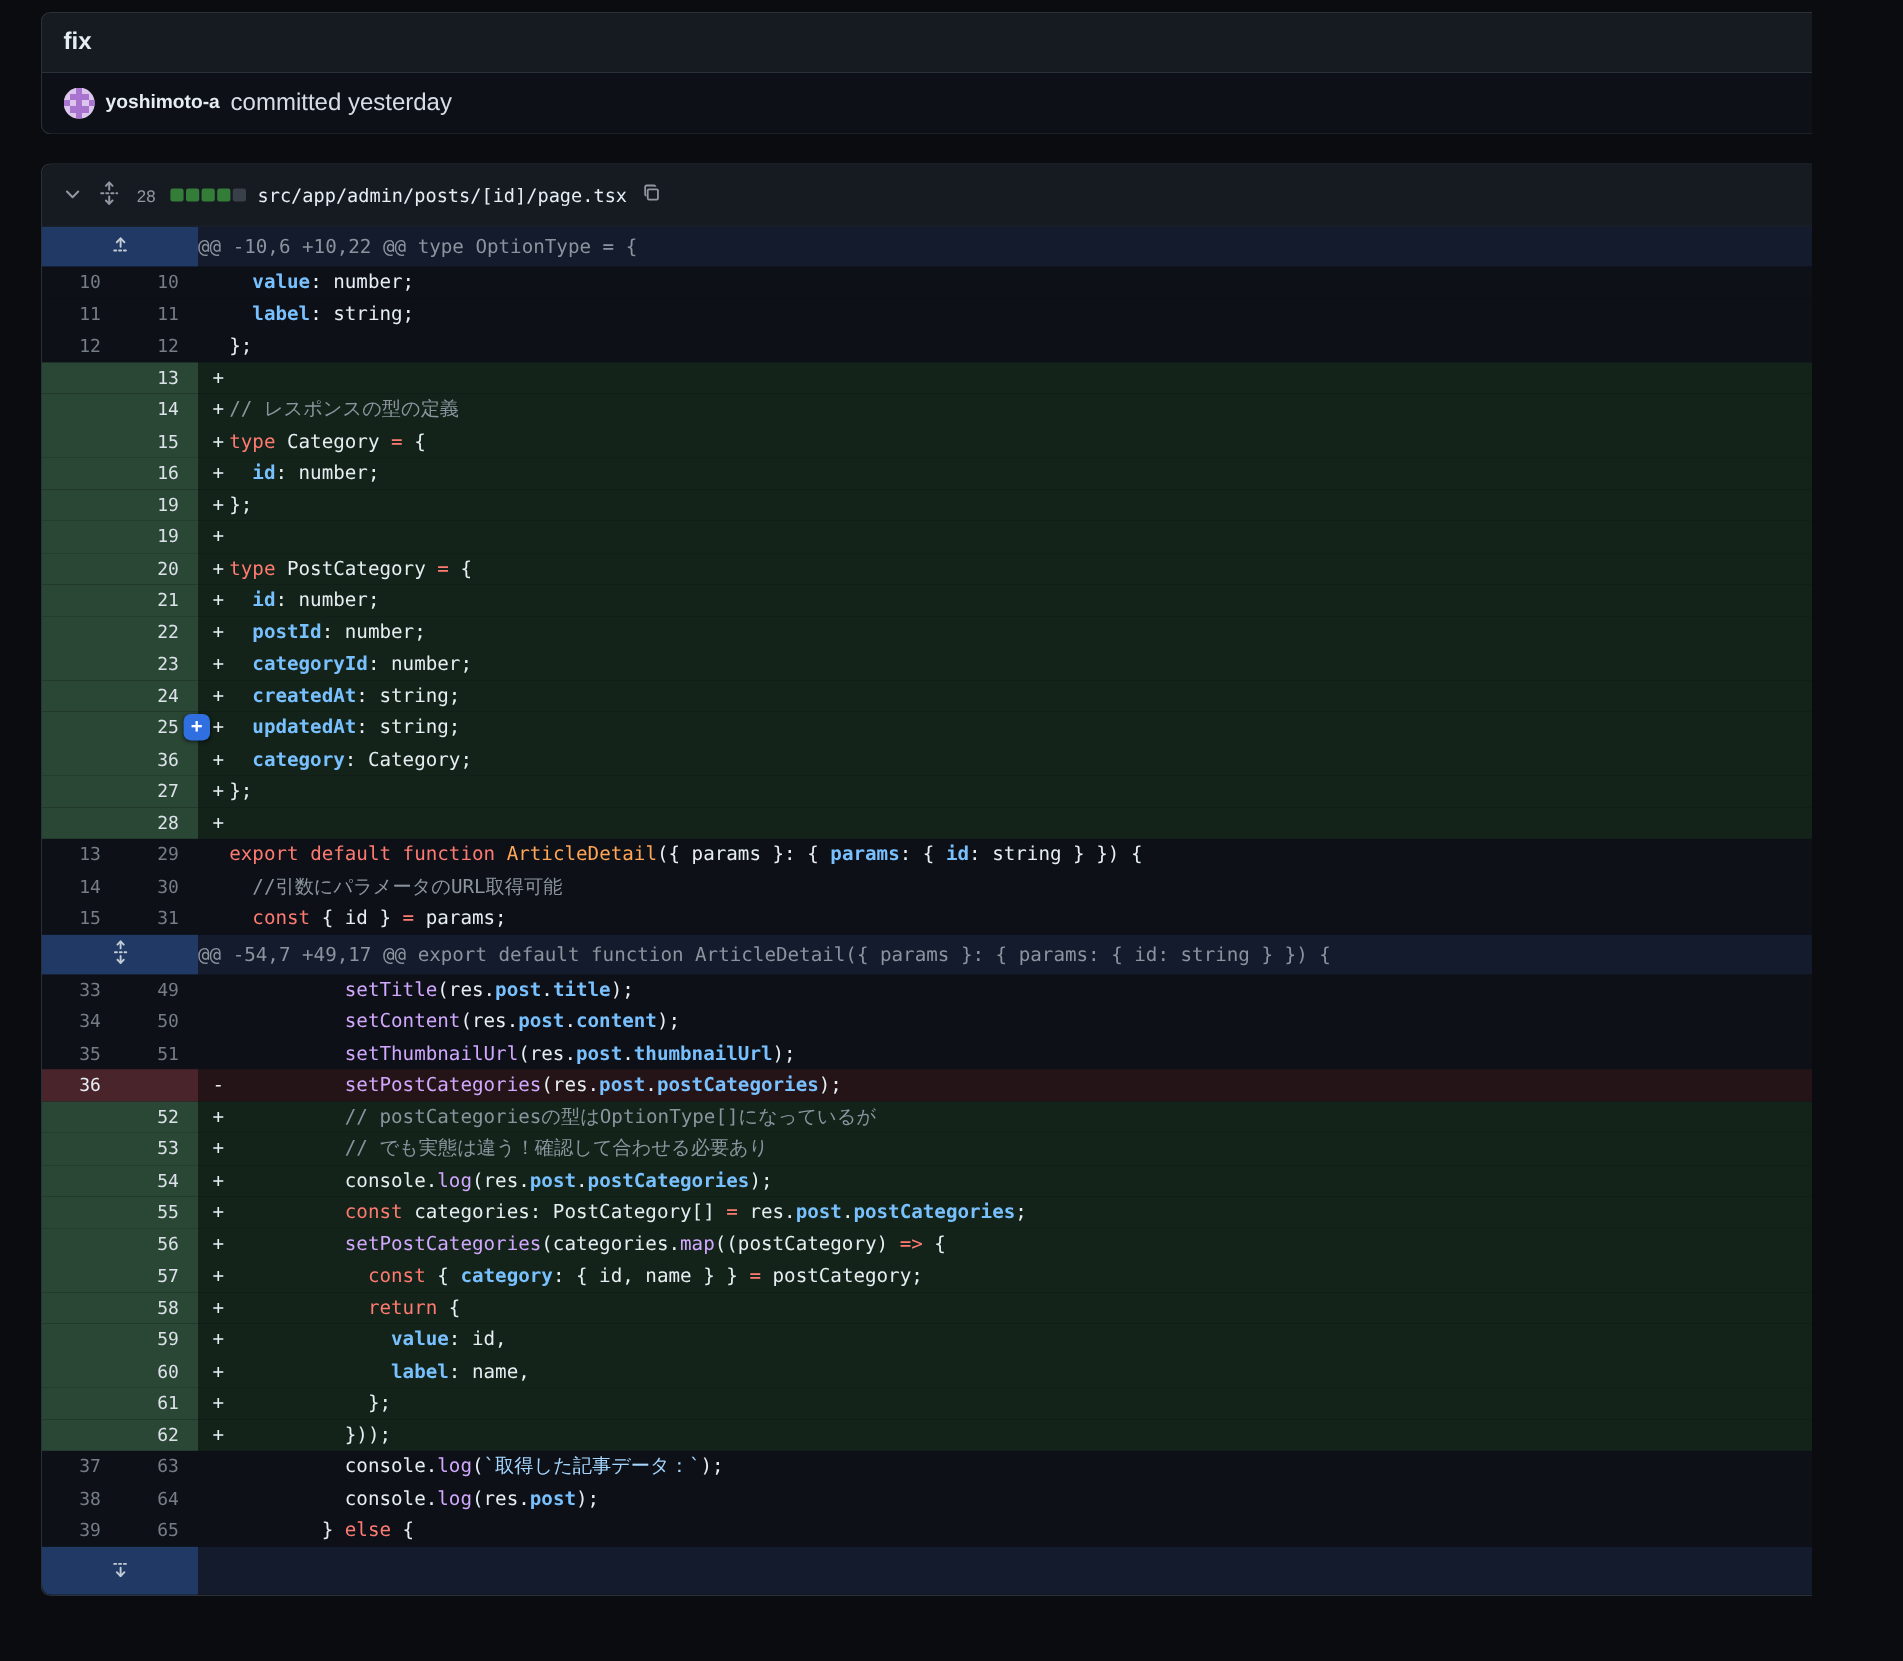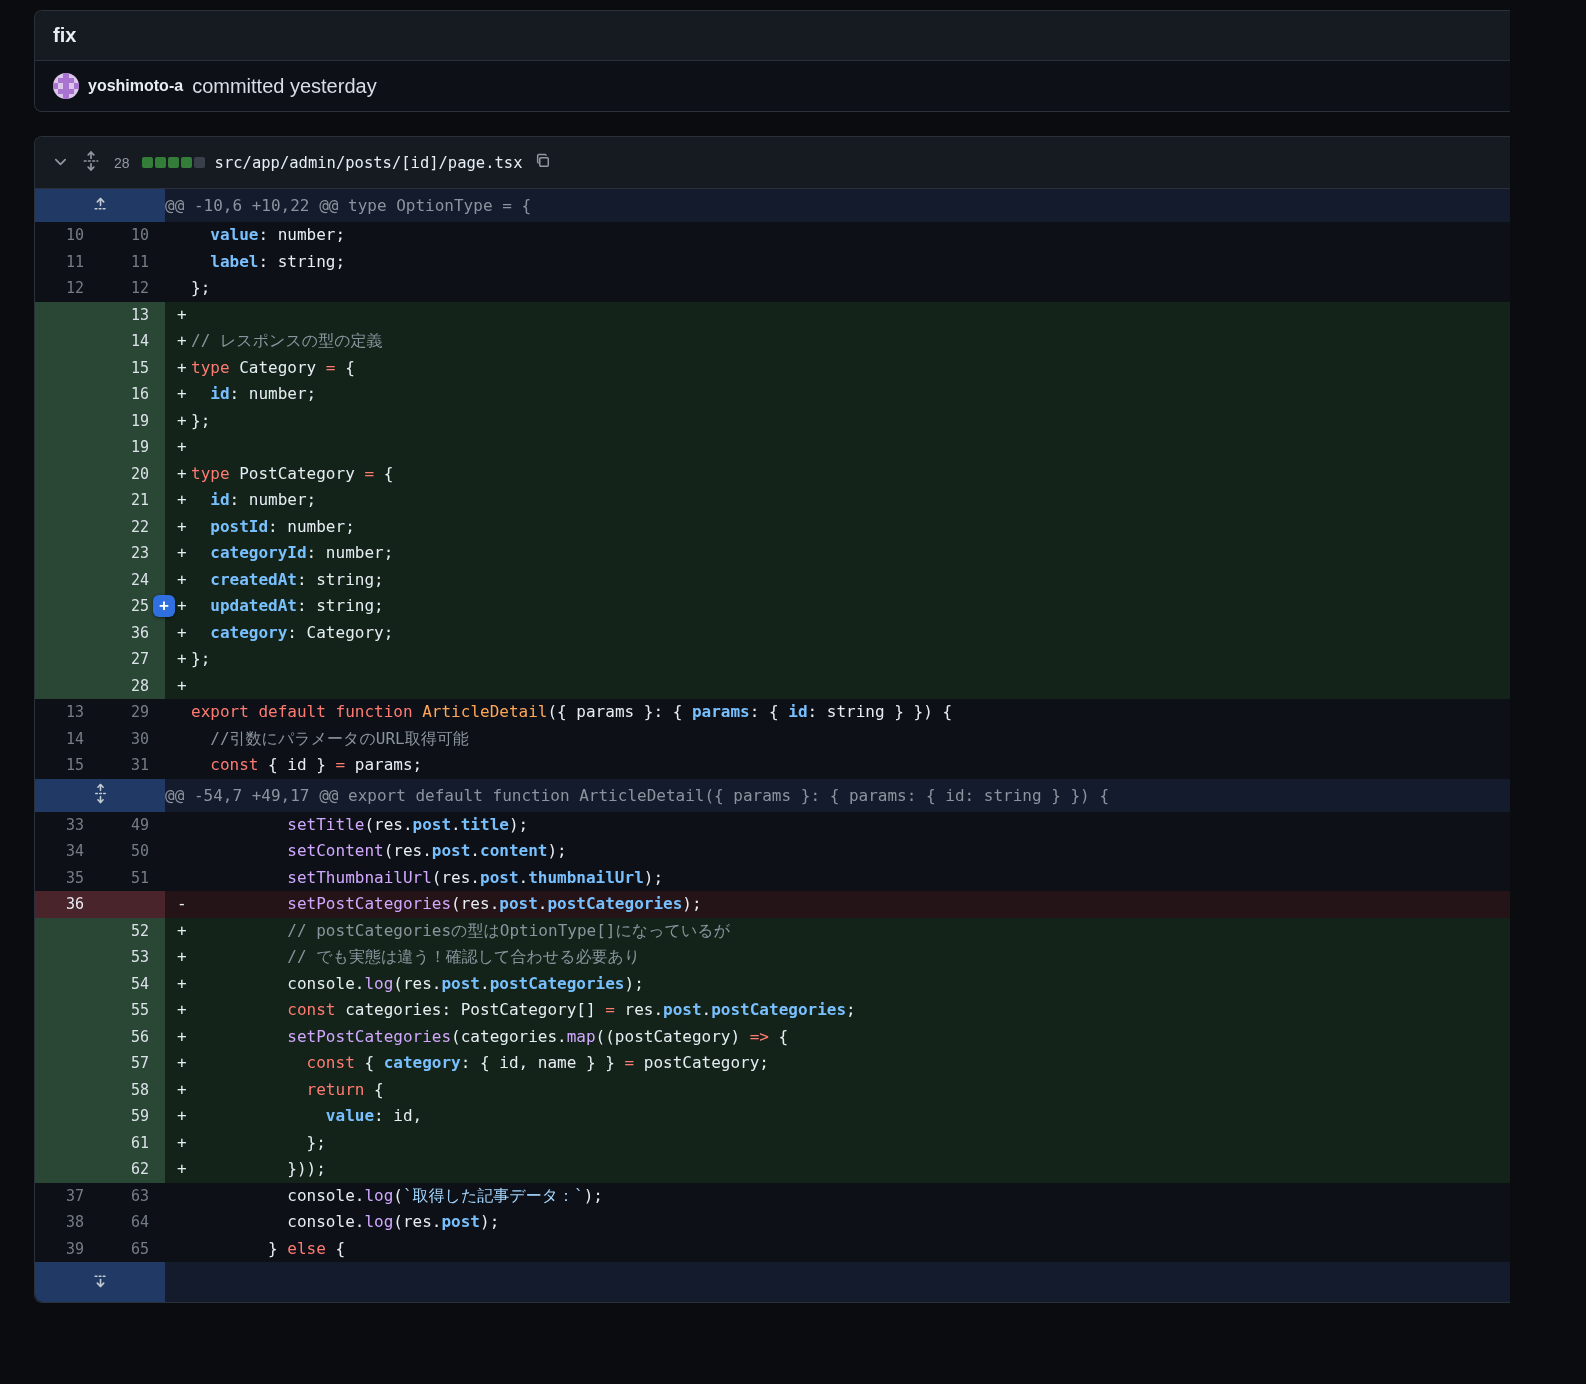--- a/index.html
+++ b/index.html
@@ -311,20 +311,25 @@
         <div class="num new mono">58</div>
         <div class="code mono"><span class="marker">+</span><span>            </span><span class="tk-k">return</span><span> {</span></div>
       </div>
       <div class="row add">
         <div class="num old mono"></div>
         <div class="num new mono">59</div>
         <div class="code mono"><span class="marker">+</span><span>              </span><span class="tk-p">value</span><span>: id,</span></div>
       </div>
       <div class="row add">
         <div class="num old mono"></div>
+        <div class="num new mono">60</div>
+        <div class="code mono"><span class="marker">+</span><span>              </span><span class="tk-p">label</span><span>: name,</span></div>
+      </div>
+      <div class="row add">
+        <div class="num old mono"></div>
         <div class="num new mono">61</div>
         <div class="code mono"><span class="marker">+</span><span>            };</span></div>
       </div>
       <div class="row add">
         <div class="num old mono"></div>
         <div class="num new mono">62</div>
         <div class="code mono"><span class="marker">+</span><span>          }));</span></div>
       </div>
       <div class="row context">
         <div class="num old mono">37</div>

